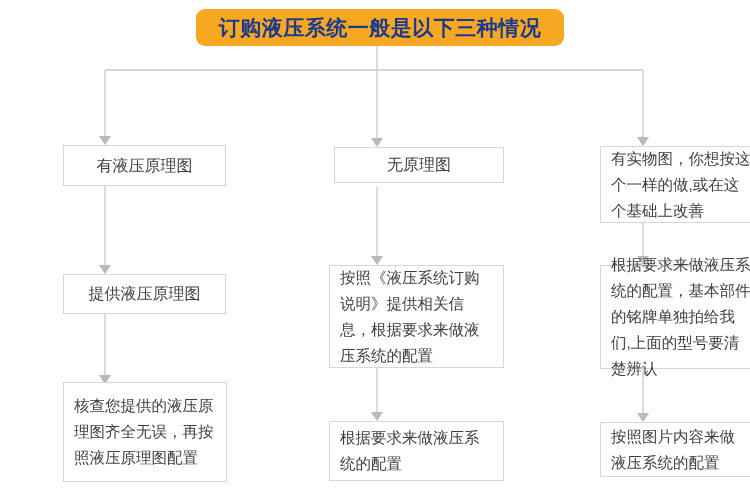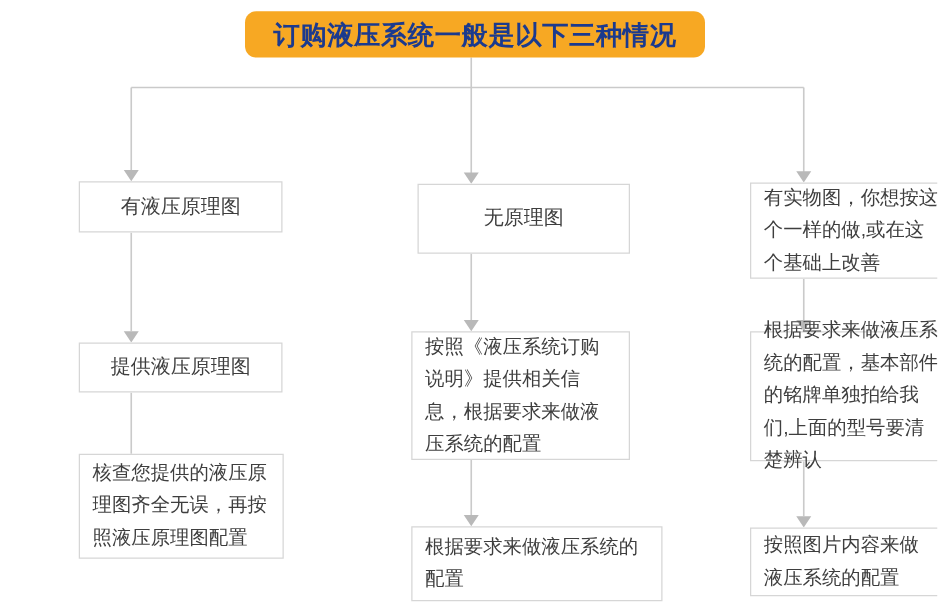--- a/index.html
+++ b/index.html
@@ -56,25 +56,25 @@
   .node.multi {
     justify-content: flex-start;
     text-align: left;
     font-size: 15.5px;
     padding: 21px 10px;
   }
   .node.multi span { width: 100%; }
   
   .n-a1 { left: 24px;  top: 145px; width: 163px; height: 41px; }
   .n-a2 { left: 24px;  top: 274px; width: 163px; height: 40px; }
-  .n-a3 { left: 24px;  top: 363px; width: 164px; height: 84px; }
+  .n-a3 { left: 24px;  top: 382px; width: 164px; height: 100px; }
   
-  .n-b1 { left: 295px; top: 147px; width: 170px; height: 56px; }
+  .n-b1 { left: 295px; top: 147px; width: 170px; height: 36px; }
   .n-b2 { left: 290px; top: 265px; width: 175px; height: 103px; padding: 4px 13px; }
-  .n-b3 { left: 290px; top: 421px; width: 201px; height: 60px;  padding: 4px 13px; }
+  .n-b3 { left: 290px; top: 421px; width: 175px; height: 60px;  padding: 4px 13px; }
   
   .n-c1 { left: 561px; top: 146px; width: 163px; height: 77px; }
   .n-c2 { left: 561px; top: 265px; width: 163px; height: 104px; }
   .n-c3 { left: 561px; top: 422px; width: 160px; height: 55px; }
 </style>
 </head>
 <body>
 
 <div class="canvas">
 

